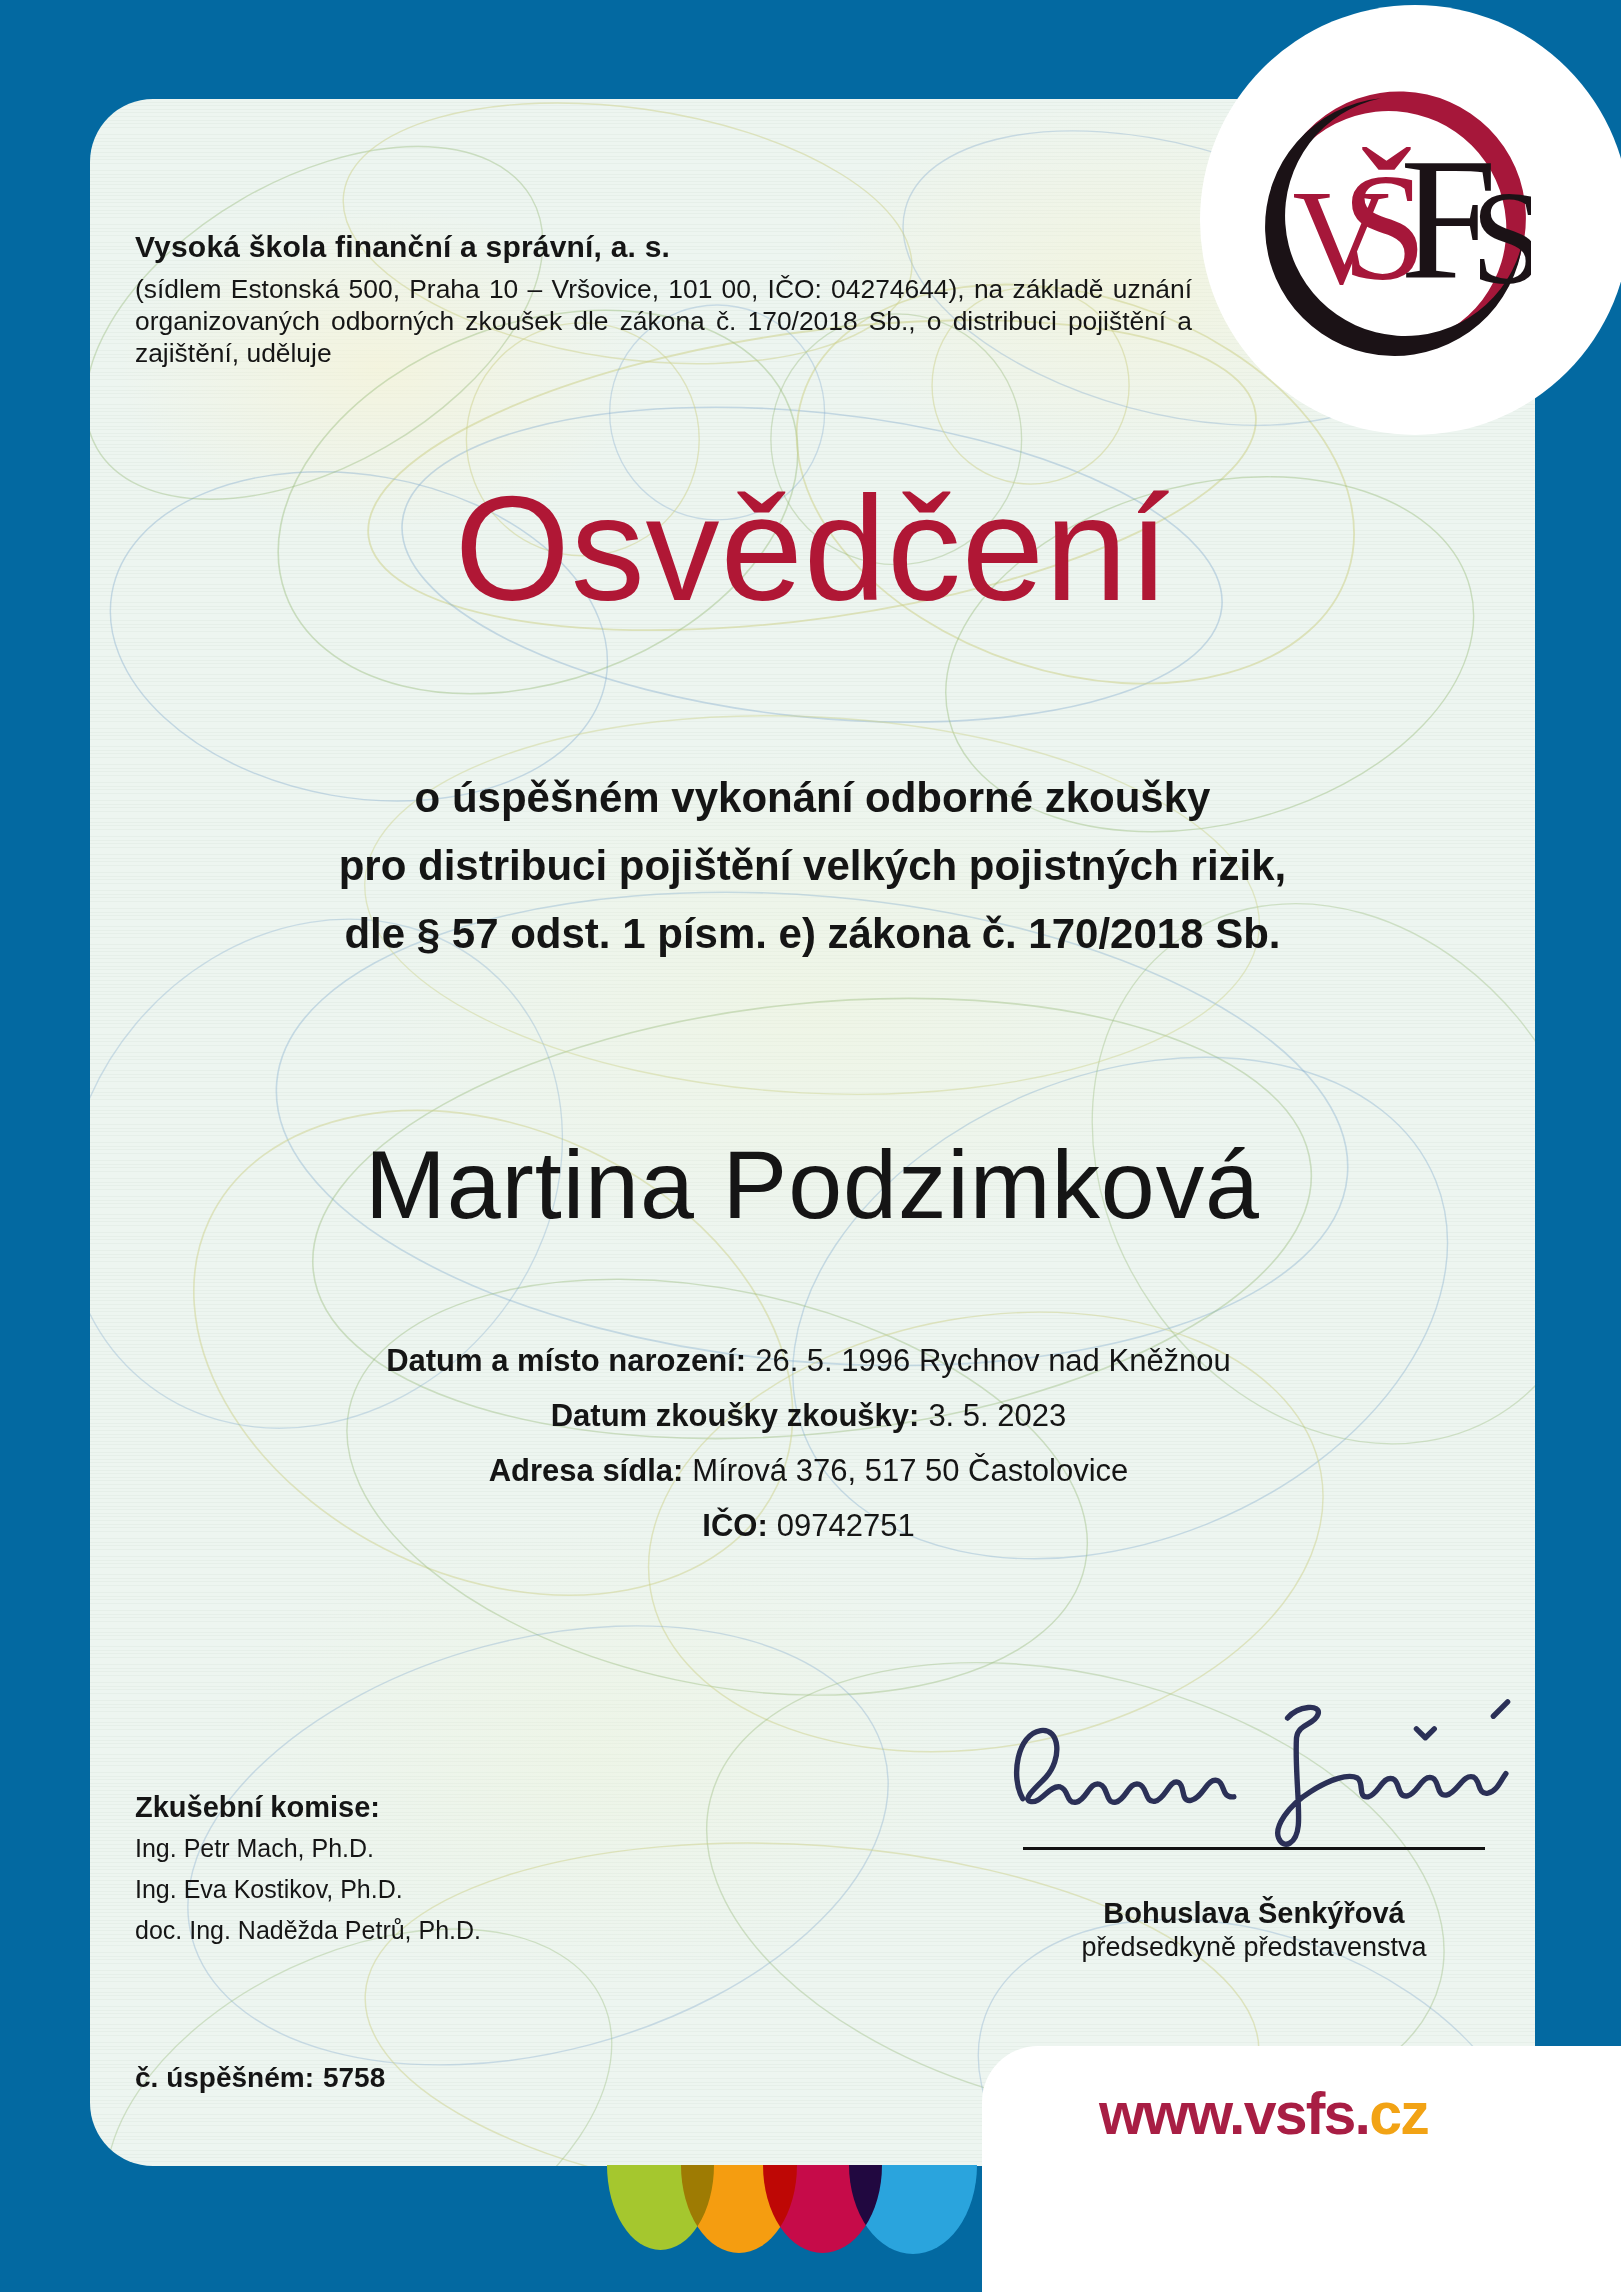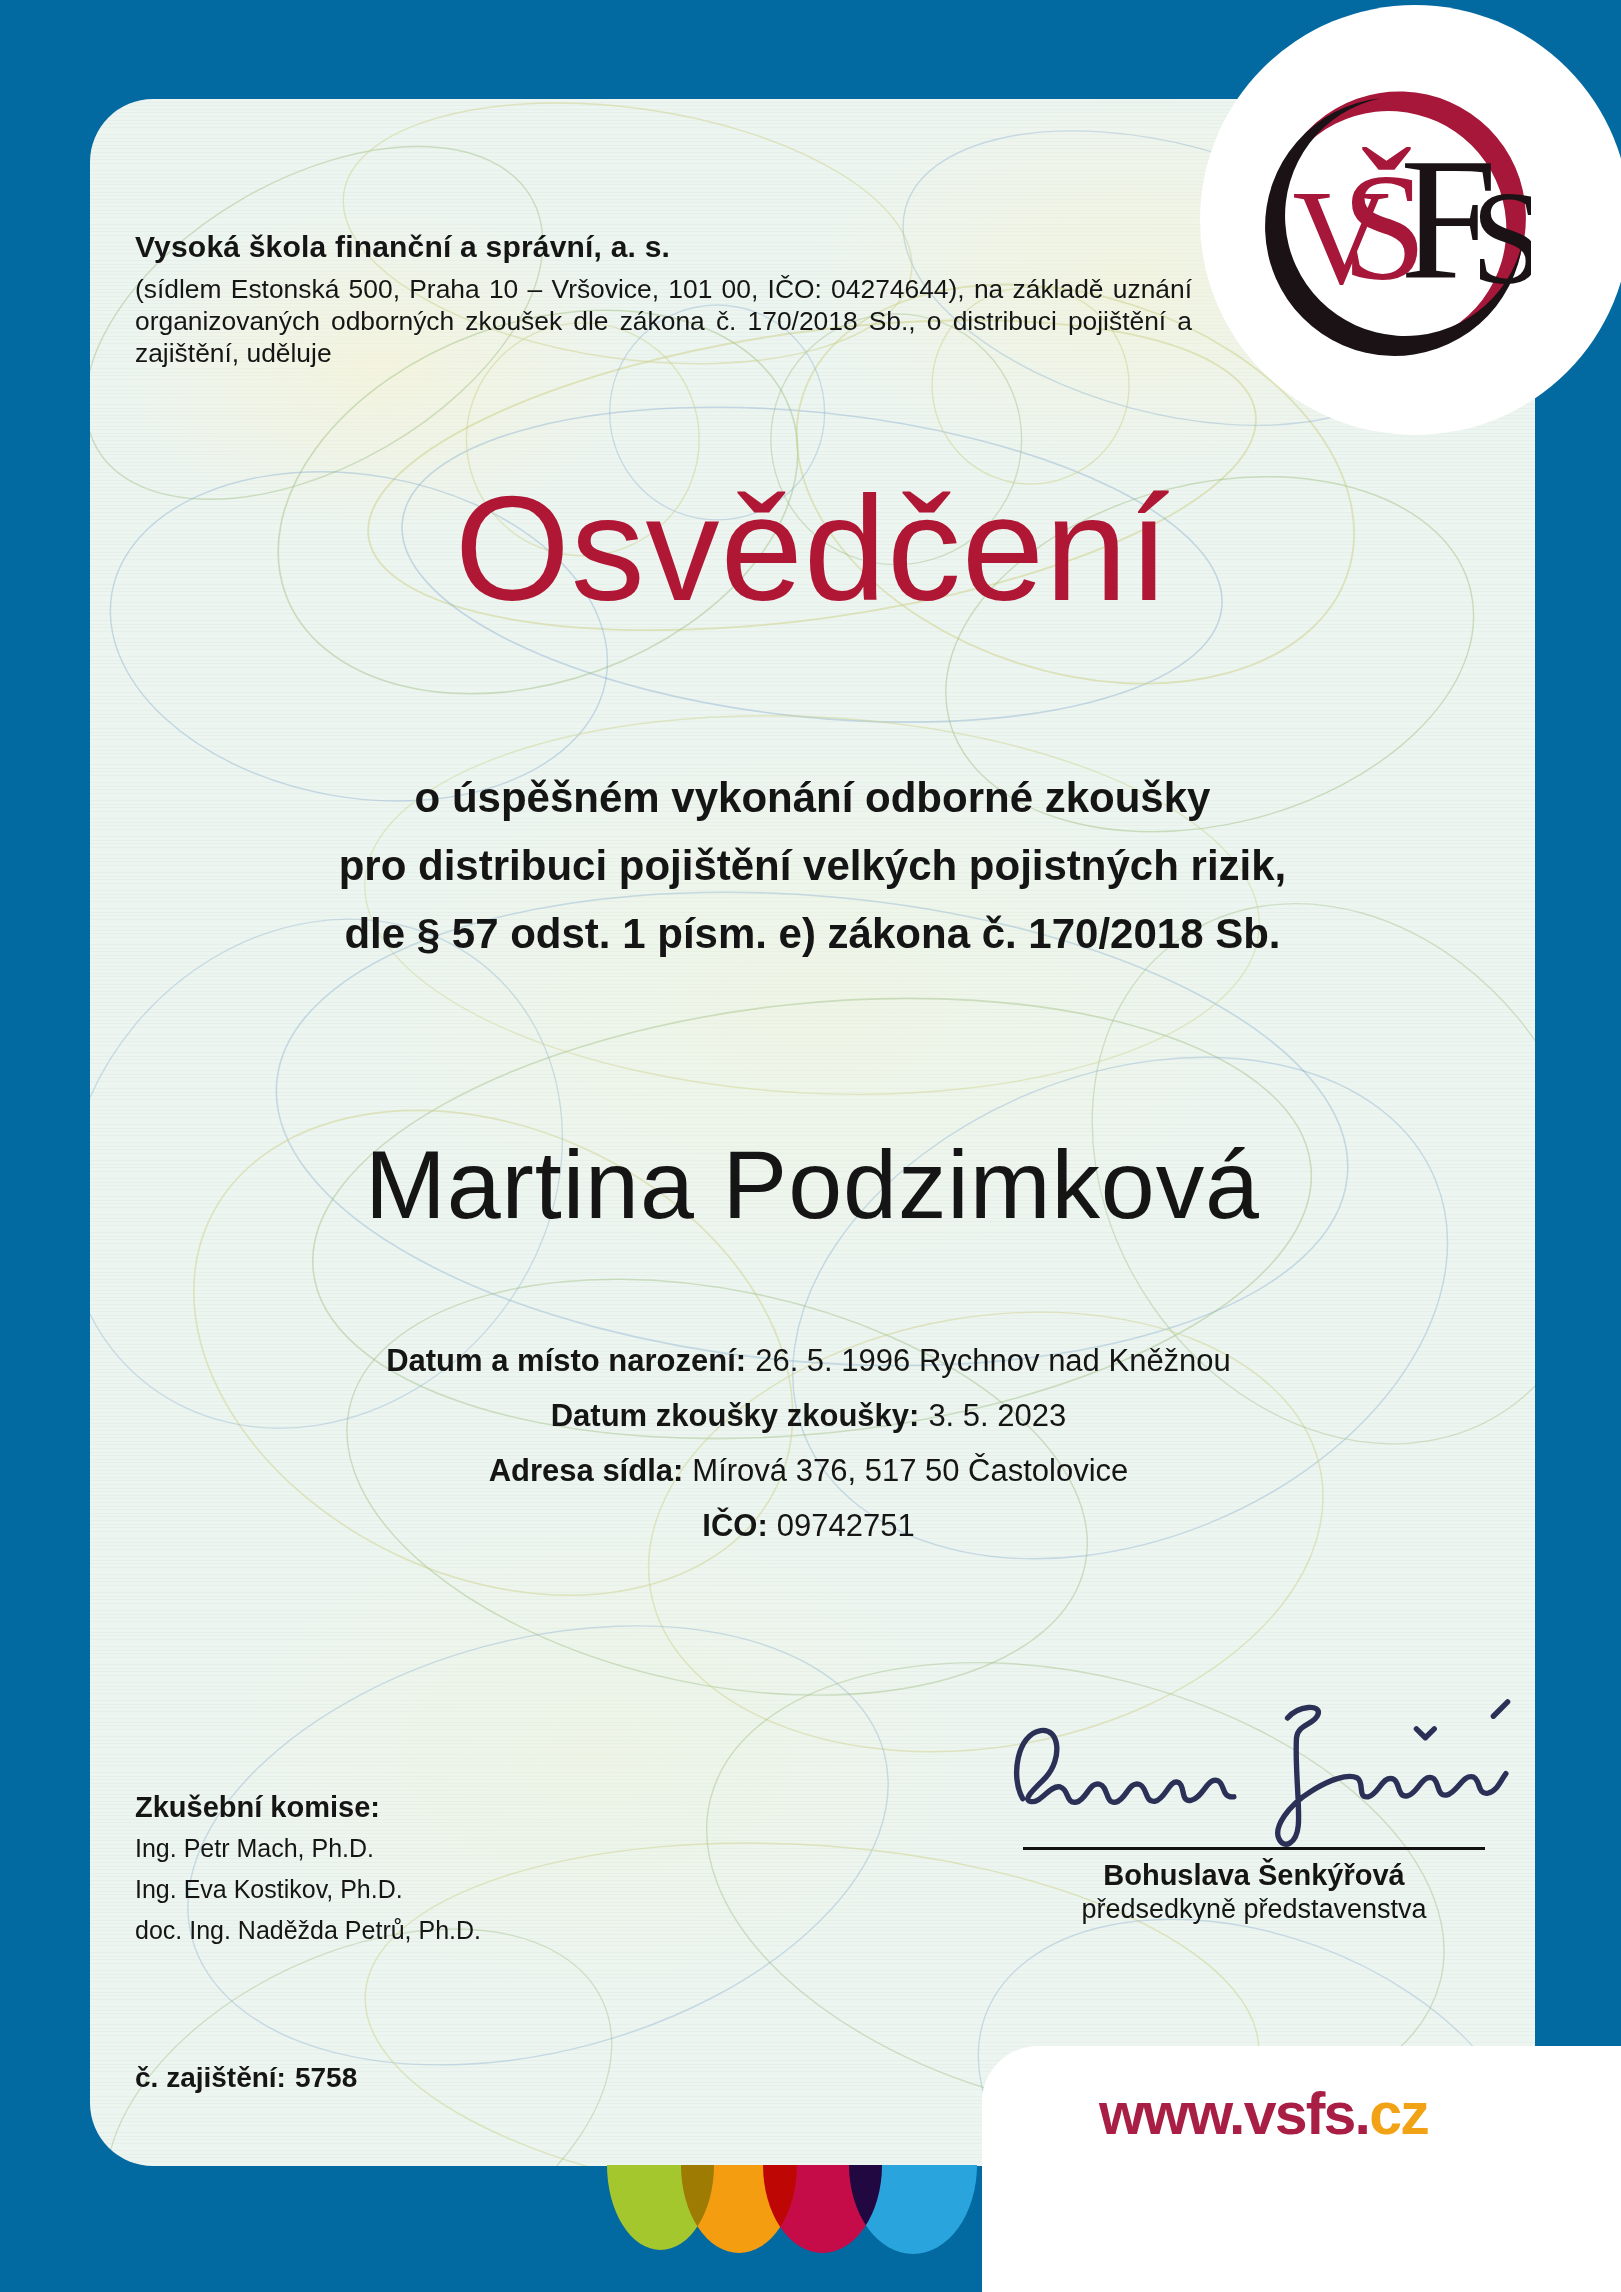--- a/index.html
+++ b/index.html
@@ -36,21 +36,21 @@
 
   .details{position:absolute;left:0;top:1234px;width:1437px;text-align:center;font-size:31px;line-height:55px;}
   .details b{margin-right:9px;}
 
   .committee{position:absolute;left:45px;top:1688px;font-size:25px;line-height:41px;}
   .committee .head{font-size:29px;font-weight:bold;}
 
   .sig-scribble{position:absolute;left:913px;top:1594px;}
   .sig-line{position:absolute;left:933px;top:1748px;width:462px;height:2.7px;background:#111;}
   .sig-block{position:absolute;left:933px;top:1759px;width:462px;text-align:center;}
-  .sig-name{font-size:29px;font-weight:bold;line-height:34px;}
+  .sig-name{font-size:29px;font-weight:bold;line-height:34px;margin-top:38px;}
   .sig-role{font-size:27px;line-height:34px;}
 
   .cert-no{position:absolute;left:45px;top:1963px;font-size:28px;font-weight:bold;}
   .cert-no span{margin-left:9px;}
 
   
   .url-plate{
     position:absolute;left:982px;top:2046px;width:639px;height:246px;
     background:#ffffff;border-radius:56px 0 0 0;z-index:3;
   }
@@ -156,21 +156,21 @@
           <path d="M462,40 L472,50 L482,40"></path>
         </g>
       </svg>
       <div class="sig-line"></div>
       <div class="sig-block">
         <div class="sig-name">Bohuslava Šenkýřová</div>
         <div class="sig-role">předsedkyně představenstva</div>
       </div>
 
       <div class="cert-no">
-        <b>č. zajištění:</b><span>5758</span>
+        <b>č. úspěšném:</b><span>5758</span>
       </div>
     </div>
   </div>
 
   <div class="petals">
     <div class="petal p-green" style="background:#a5c72e;"></div>
     <div class="petal p-orange" style="background:#f59d10;"></div>
     <div class="petal p-crimson" style="background:#c60b49;"></div>
     <div class="petal p-blue" style="background:#2aa4dd;"></div>
   </div>

